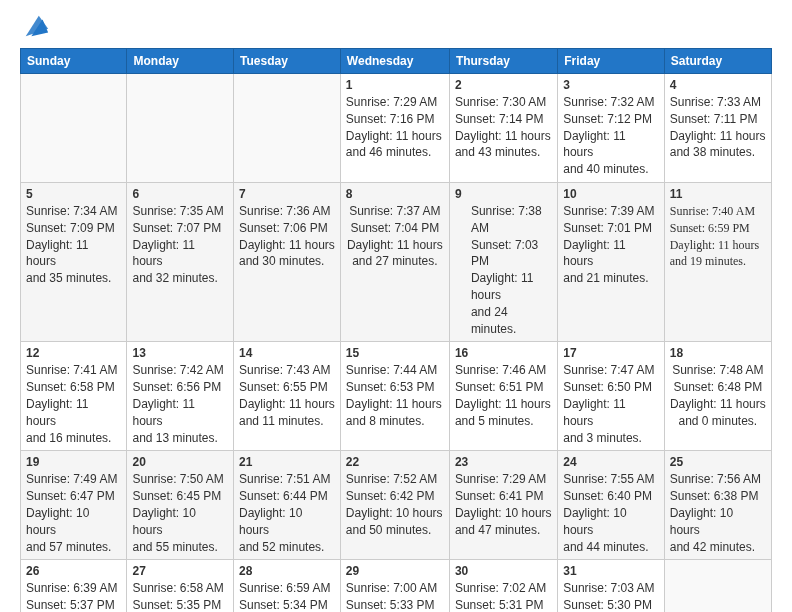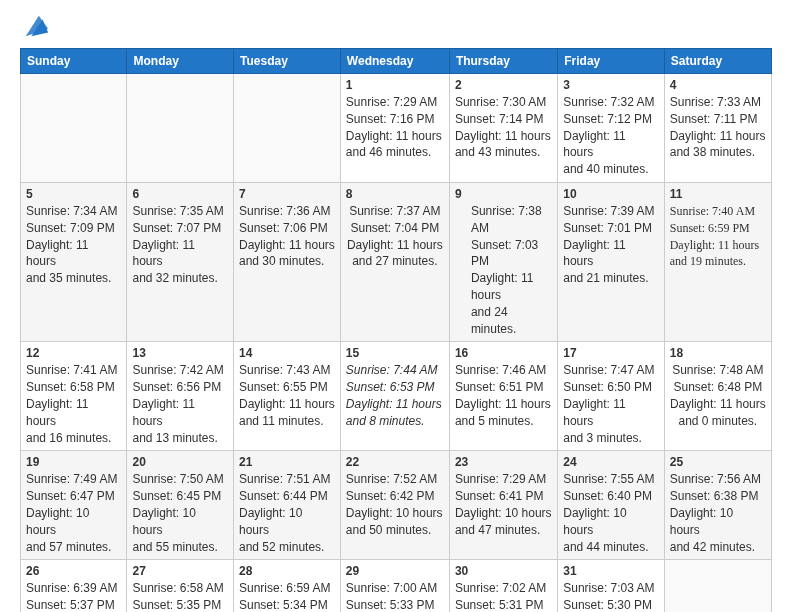--- a/index.html
+++ b/index.html
@@ -242,21 +242,21 @@
           </td>
           <td>
             <span class="day-number">14</span>
             <div class="day-info" style="white-space: pre-line;">Sunrise: 7:43 AM
 Sunset: 6:55 PM
 Daylight: 11 hours
 and 11 minutes.</div>
           </td>
           <td>
             <span class="day-number">15</span>
-            <div class="day-info" style="white-space: pre-line; font-style: italic;">Sunrise: 7:44 AM
+            <div class="day-info" style="white-space: pre-line;">Sunrise: 7:44 AM
 Sunset: 6:53 PM
 Daylight: 11 hours
 and 8 minutes.</div>
           </td>
           <td>
             <span class="day-number">16</span>
             <div class="day-info" style="white-space: pre-line;">Sunrise: 7:46 AM
 Sunset: 6:51 PM
 Daylight: 11 hours
 and 5 minutes.</div>

